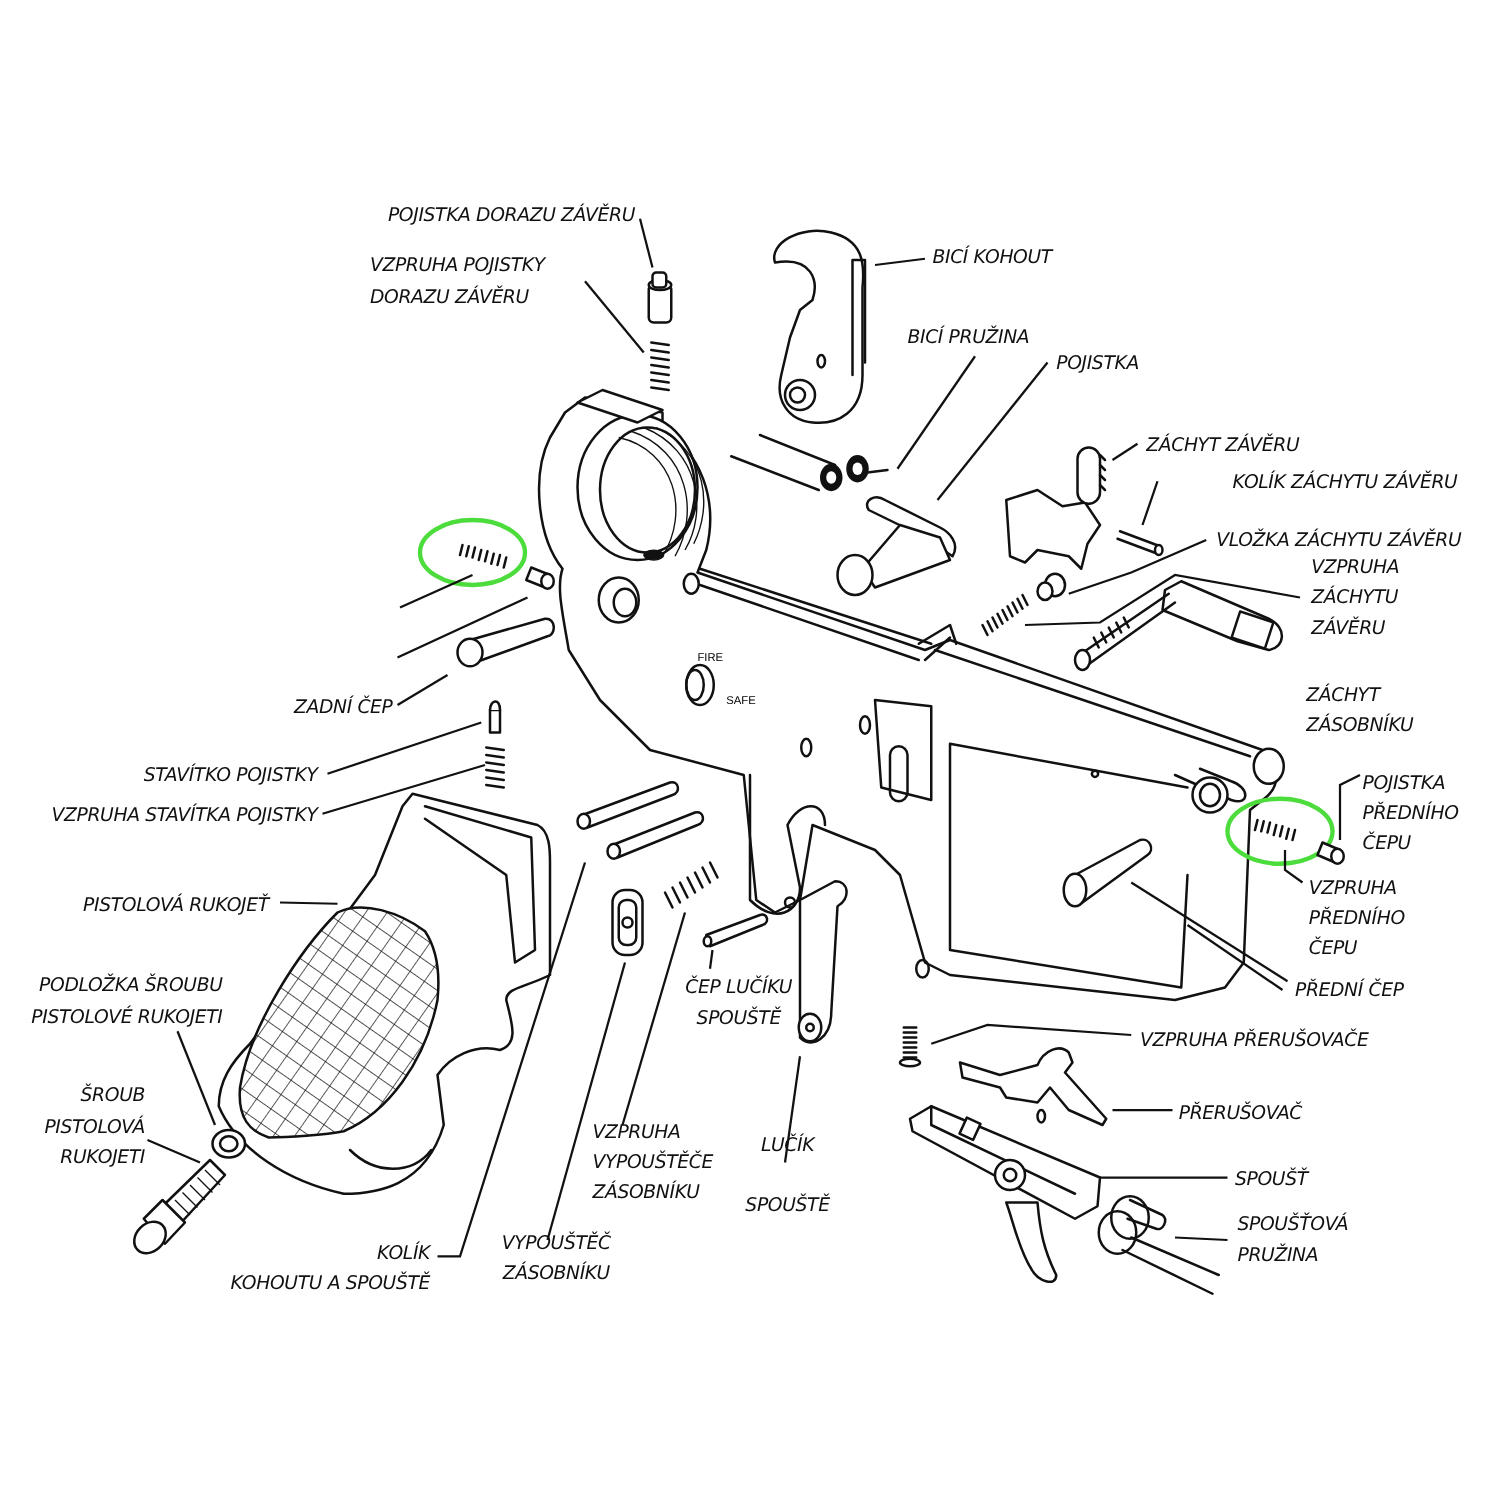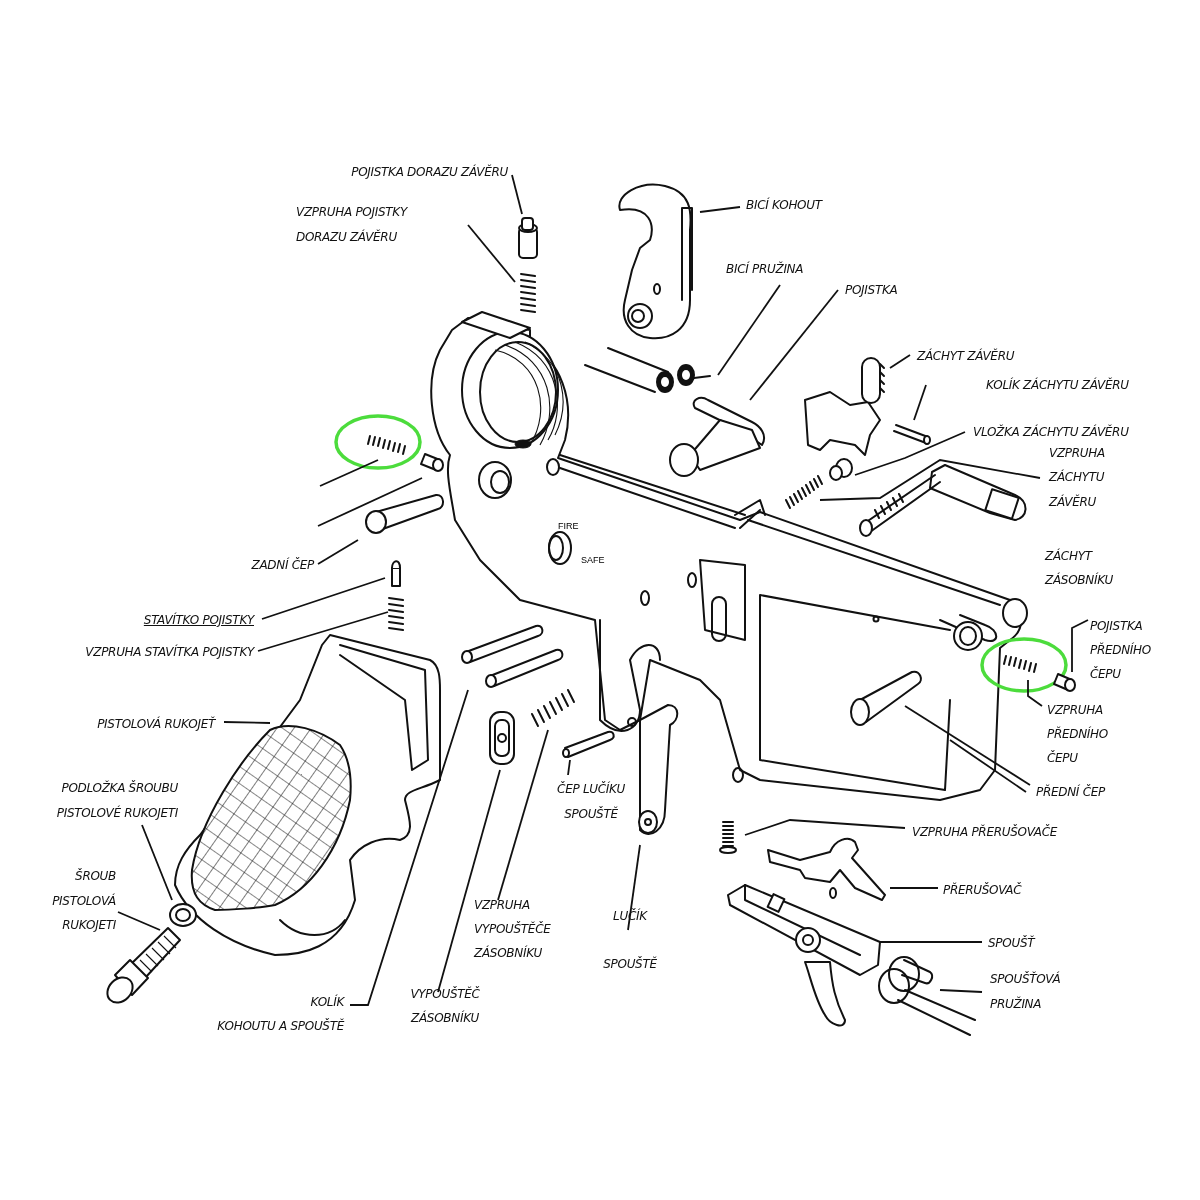--- a/index.html
+++ b/index.html
@@ -5,21 +5,21 @@
   html, body { margin:0; padding:0; background:#ffffff; }
   body { width:1200px; height:1200px; position:relative; overflow:hidden; }
   #stage { position:absolute; left:0; top:0; width:1200px; height:1200px; }
   svg { position:absolute; left:0; top:0; }
   .ln { stroke:#111; stroke-width:2; fill:none; stroke-linecap:round; stroke-linejoin:round; }
   .lnw { stroke:#111; stroke-width:2; fill:#fff; stroke-linecap:round; stroke-linejoin:round; }
   .lead { stroke:#111; stroke-width:1.8; fill:none; }
   .thin { stroke:#111; stroke-width:1.1; fill:none; }
   .blk { fill:#111; stroke:#111; }
   .hl { stroke:#4cdc3c; stroke-width:3.5; fill:none; }
-  .lbl { position:absolute; font-family:"DejaVu Sans", sans-serif; font-style:italic; font-size:12px;
+  .lbl { position:absolute; font-family:"DejaVu Sans", sans-serif; font-style:italic; font-size:15px;
          color:#111; line-height:25px; white-space:nowrap; letter-spacing:-0.3px; }
   .r { text-align:right; }
   .c { text-align:center; }
   .mark { position:absolute; font-family:"Liberation Sans", sans-serif; font-size:9px; color:#111; }
 </style>
 </head>
 <body>
 
 <div id="stage">
 
@@ -277,21 +277,21 @@
 <div class="lbl" style="left:973px; top:420px;">VLOŽKA ZÁCHYTU ZÁVĚRU</div>
 <div class="lbl" style="left:1049px; top:441px;">VZPRUHA</div>
 <div class="lbl" style="left:1049px; top:465px;">ZÁCHYTU</div>
 <div class="lbl" style="left:1049px; top:490px;">ZÁVĚRU</div>
 
 <div class="lbl r" style="left:60px; top:553px; width:254px;">ZADNÍ ČEP</div>
 
 <div class="lbl" style="left:1045px; top:544px;">ZÁCHYT</div>
 <div class="lbl" style="left:1045px; top:568px;">ZÁSOBNÍKU</div>
 
-<div class="lbl r" style="left:0px; top:608px; width:254px;text-decoration:underline;">STAVÍTKO POJISTKY</div>
+<div class="lbl r" style="left:0px; top:608px; width:254px;">STAVÍTKO POJISTKY</div>
 <div class="lbl r" style="left:-10px; top:640px; width:264px;">VZPRUHA STAVÍTKA POJISTKY</div>
 
 <div class="lbl" style="left:1090px; top:614px;">POJISTKA</div>
 <div class="lbl" style="left:1090px; top:638px;">PŘEDNÍHO</div>
 <div class="lbl" style="left:1090px; top:662px;">ČEPU</div>
 
 <div class="lbl r" style="left:0px; top:712px; width:215px;">PISTOLOVÁ RUKOJEŤ</div>
 
 <div class="lbl" style="left:1047px; top:698px;">VZPRUHA</div>
 <div class="lbl" style="left:1047px; top:722px;">PŘEDNÍHO</div>

